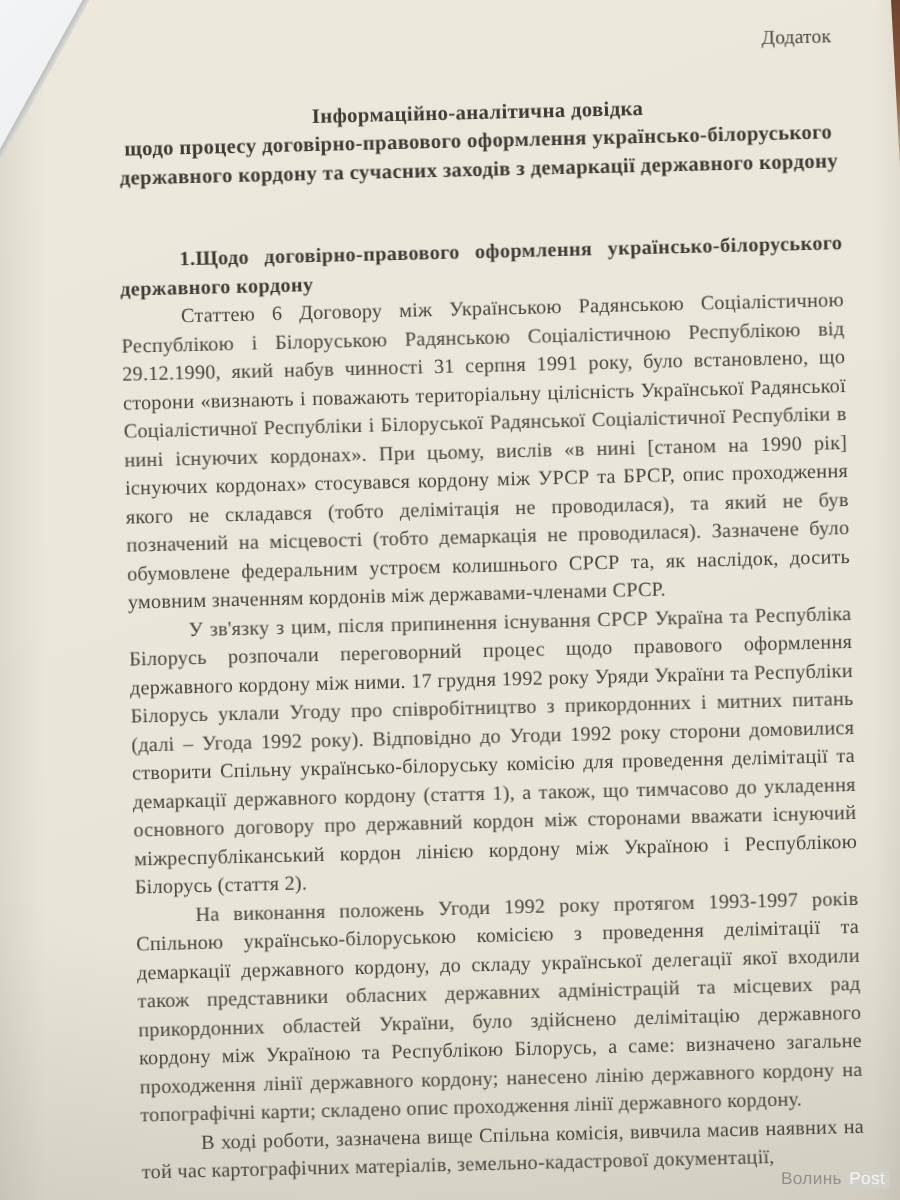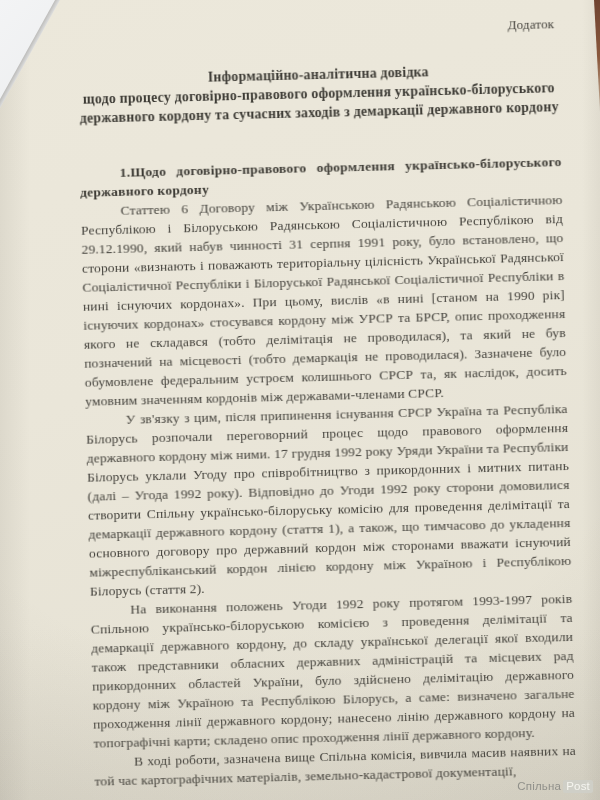--- a/index.html
+++ b/index.html
@@ -79,16 +79,16 @@
       <p>На виконання положень Угоди 1992 року протягом 1993-1997 років Спільною українсько-білоруською комісією з проведення делімітації та демаркації державного кордону, до складу української делегації якої входили також представники обласних державних адміністрацій та місцевих рад прикордонних областей України, було здійснено делімітацію державного кордону між Україною та Республікою Білорусь, а саме: визначено загальне проходження лінії державного кордону; нанесено лінію державного кордону на топографічні карти; складено опис проходження лінії державного кордону.</p>
 
       <p>В ході роботи, зазначена вище Спільна комісія, вивчила масив наявних на той час картографічних матеріалів, земельно-кадастрової документації,</p>
 
     </div>
 
     <div class="page-shading"></div>
   </div>
 
   <div class="watermark">
-    <span>Спільна</span><span class="wm-post">Post</span>
+    <span>Волинь</span><span class="wm-post">Post</span>
   </div>
 
 </div>
 
 </body></html>

